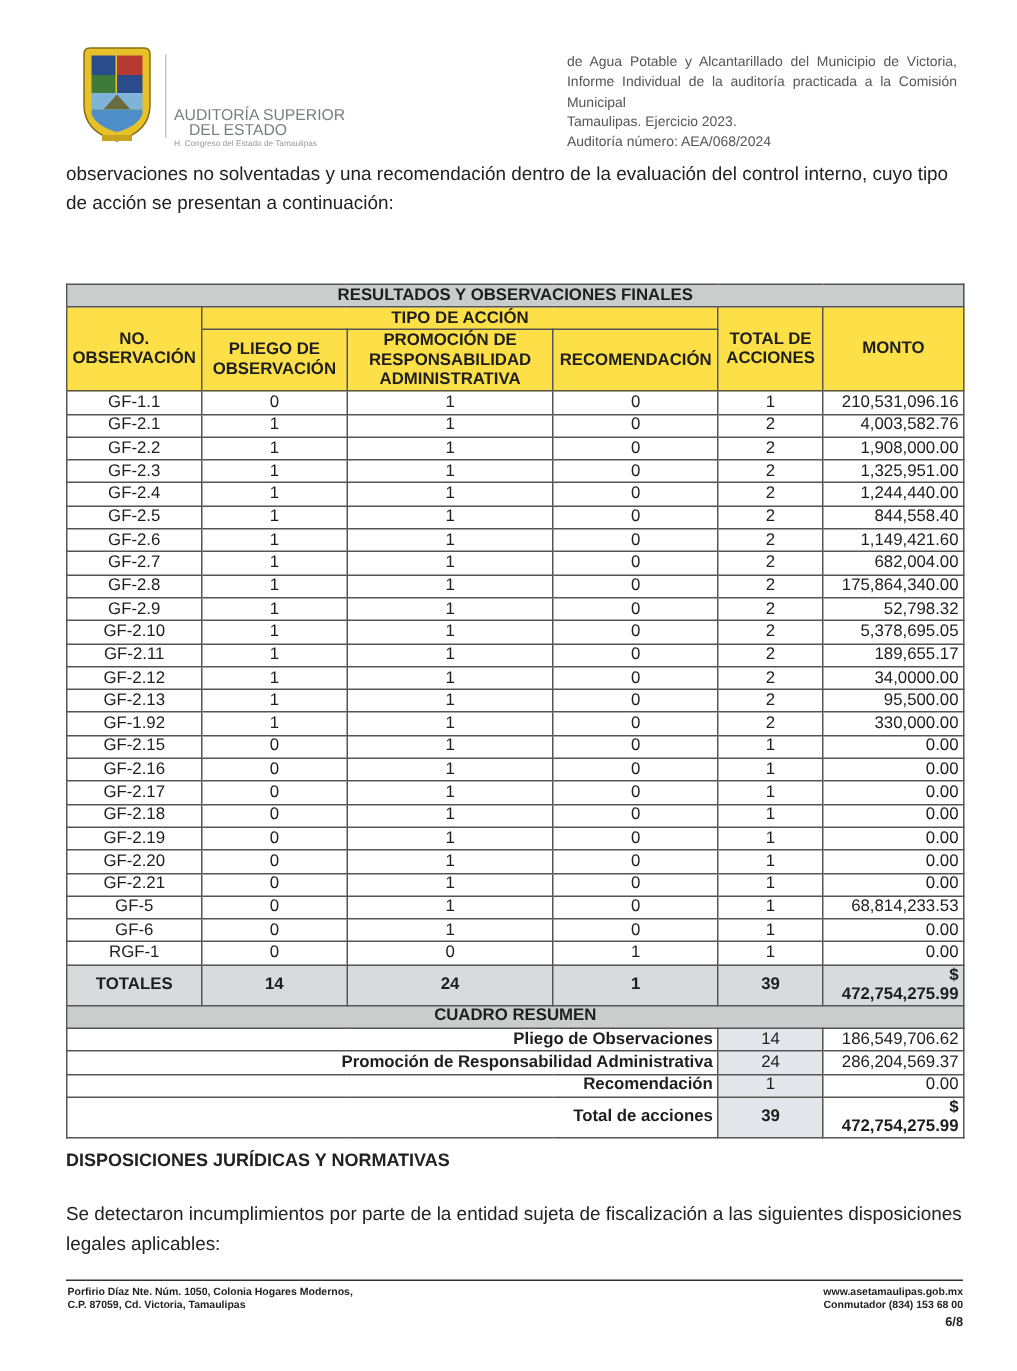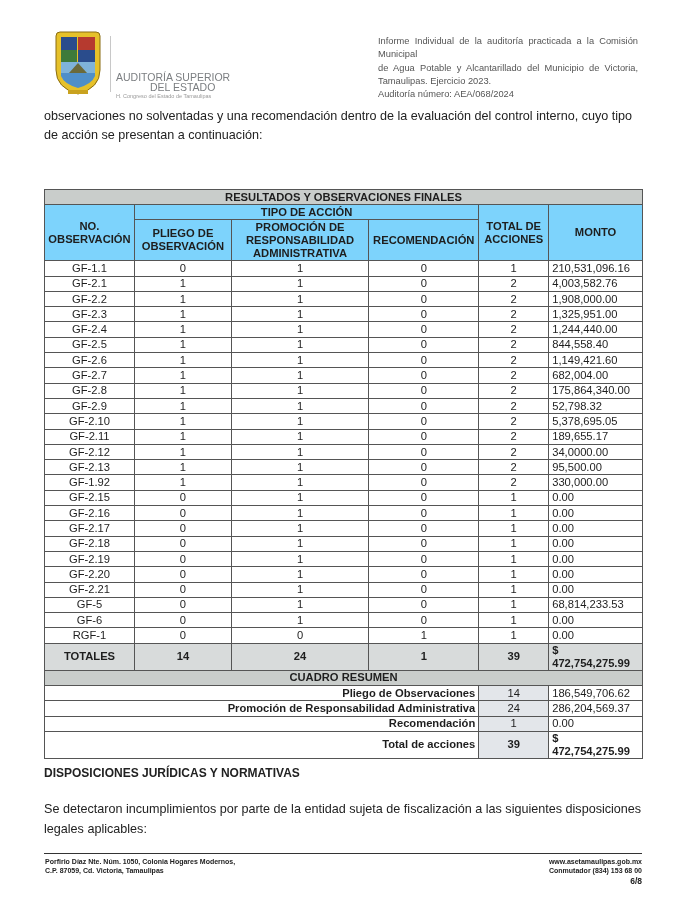--- a/index.html
+++ b/index.html
@@ -3,31 +3,31 @@
 <meta charset="utf-8">
 <style>
   html, body { margin: 0; padding: 0; background: #ffffff; }
   body { width: 678px; height: 914px; position: relative; overflow: hidden;
          font-family: "Liberation Sans", sans-serif; color: #1e1e1e; }
   .logo-wrap { position: absolute; left: 52px; top: 30px; width: 220px; height: 70px; }
   .shield { position: absolute; left: 0; top: 0; width: 52px; height: 66px; }
   .vline { position: absolute; left: 58px; top: 6px; width: 1px; height: 56px; background: #c8c8c8; }
   .ase-big { position: absolute; left: 64px; top: 0px; font-size: 41px; font-weight: bold; color: #6f7275; letter-spacing: 1px; line-height: 42px; }
   .ase-sub1 { position: absolute; left: 64px; top: 42px; font-size: 10.5px; color: #7b7e81; line-height: 11px; }
-  .ase-sub2 { position: absolute; left: 98px; top: 52px; font-size: 10.5px; color: #7b7e81; line-height: 11px; }
+  .ase-sub2 { position: absolute; left: 74px; top: 52px; font-size: 10.5px; color: #7b7e81; line-height: 11px; }
   .ase-sub3 { position: absolute; left: 64px; top: 63px; font-size: 5.5px; color: #9a9a9a; line-height: 7px; }
   .hdr-right { position: absolute; left: 378px; top: 35px; width: 260px; font-size: 9.3px; color: #555; line-height: 13.3px; text-align: justify; }
   .hdr-right div { text-align: justify; }
   .intro { position: absolute; left: 44px; top: 107px; width: 600px; font-size: 12.6px; line-height: 19px; color: #222; }
   table { border-collapse: collapse; font-family: "Liberation Sans", sans-serif; margin-top: 24px; }
   .main-table { position: absolute; left: 44px; top: 165px; width: 599px; font-size: 11.2px; }
   .main-table td, .main-table th { border: 1px solid #555; padding: 0 3px; height: 14.3px; line-height: 13px; text-align: center; }
-  .main-table th { font-weight: bold; background: #7dd3fc; }
+  .main-table th { font-weight: bold; background: #fde047; }
   .main-table .title-row th { background: #c9cdcb; height: 14px; }
-  .main-table td.num { text-align: left; }
+  .main-table td.num { text-align: right; }
   .main-table .tot-row td { background: #d8dbdb; font-weight: bold; }
   .main-table .res-title th { background: #c9cdcb; font-weight: bold; }
   .main-table .res td.lbl { text-align: right; font-weight: bold; }
   .main-table .res td.cnt { background: #e3e6ea; }
   .main-table .res.total td { font-weight: bold; }
   .sect-title { position: absolute; left: 44px; top: 766px; font-size: 12px; font-weight: bold; color: #222; }
   .sect-body { position: absolute; left: 44px; top: 799px; width: 600px; font-size: 12.6px; line-height: 20px; color: #222; }
   .footer-line { position: absolute; left: 44px; top: 853px; width: 598px; height: 1px; background: #333; }
   .foot-left { position: absolute; left: 45px; top: 857px; font-size: 7px; font-weight: bold; line-height: 9px; color: #222; }
   .foot-right { position: absolute; right: 36px; top: 857px; font-size: 7px; font-weight: bold; line-height: 9px; color: #222; text-align: right; }
@@ -48,22 +48,22 @@
     <path d="M9 43 L43 43 L43 46 Q40 54 26 58 Q12 54 9 46 Z" fill="#4f8fc9"></path>
     <rect x="16" y="60" width="20" height="4" fill="#c9a21f"></rect>
   </svg>
   <div class="vline"></div>
   <div class="ase-sub1">AUDITORÍA SUPERIOR</div>
   <div class="ase-sub2">DEL ESTADO</div>
   <div class="ase-sub3">H. Congreso del Estado de Tamaulipas</div>
 </div>
 
 <div class="hdr-right">
+  <div style="text-align-last: justify;">de Agua Potable y Alcantarillado del Municipio de Victoria,</div>
   <div style="text-align-last: justify;">Informe Individual de la auditoría practicada a la Comisión Municipal</div>
-  <div style="text-align-last: justify;">de Agua Potable y Alcantarillado del Municipio de Victoria,</div>
   <div>Tamaulipas. Ejercicio 2023.</div>
   <div>Auditoría número: AEA/068/2024</div>
 </div>
 
 <div class="intro">observaciones no solventadas y una recomendación dentro de la evaluación del control interno, cuyo tipo de acción se presentan a continuación:</div>
 
 <table class="main-table">
   <colgroup>
     <col style="width:90px">
       <col style="width:97px">

